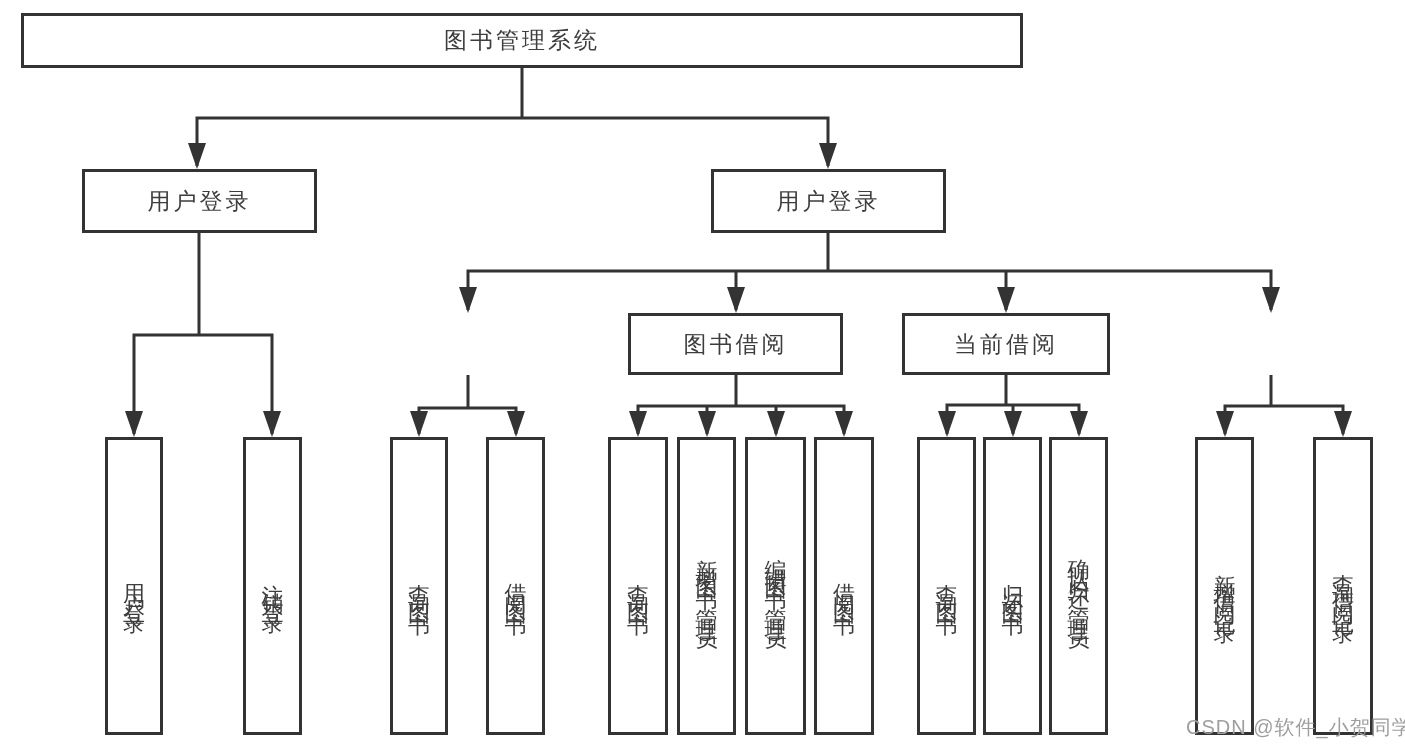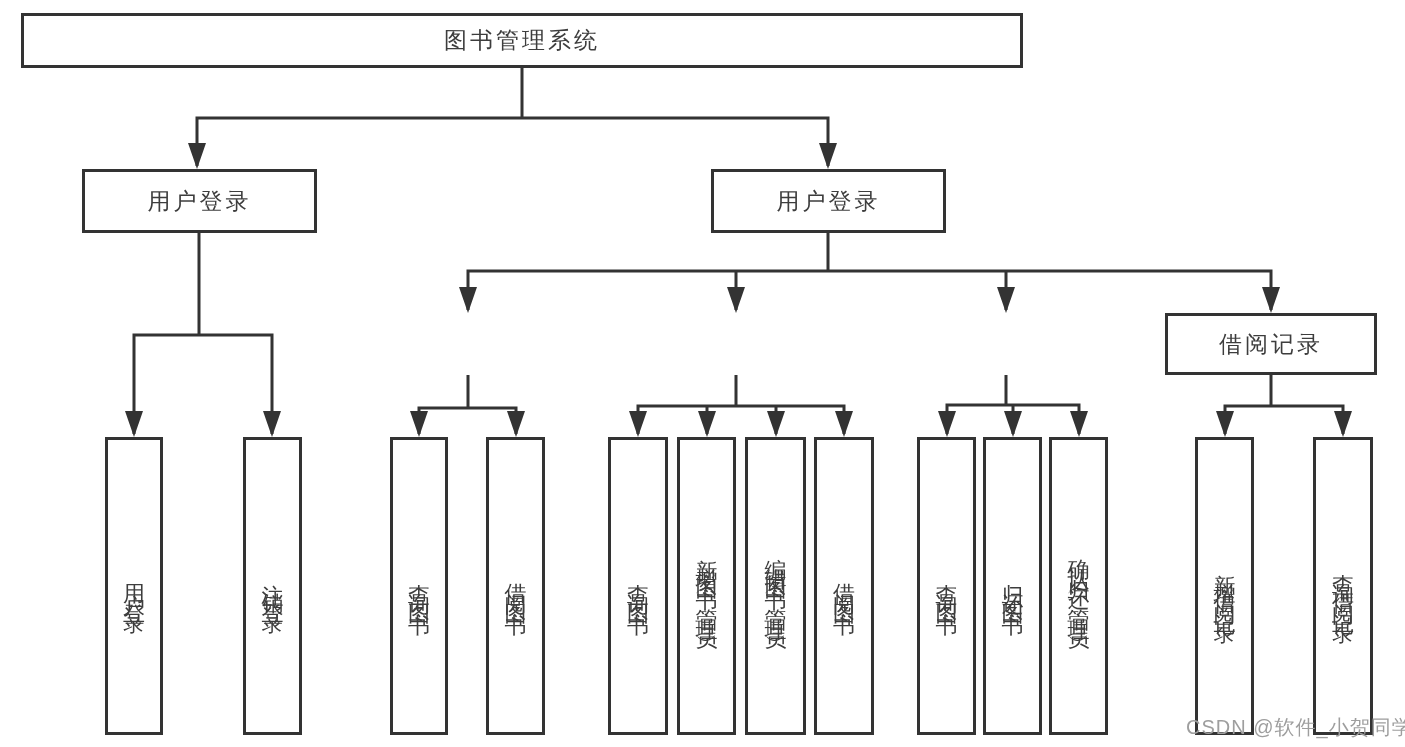--- a/index.html
+++ b/index.html
@@ -131,22 +131,25 @@
     <span class="hlabel">图书管理系统</span>
   </div>
 
   <div class="box" style="left:82px;top:169px;width:235px;height:64px;">
     <span class="hlabel">用户登录</span>
   </div>
   <div class="box" style="left:711px;top:169px;width:235px;height:64px;">
     <span class="hlabel">用户登录</span>
   </div>
 
-  <div class="box" style="left:1165px;top:313px;width:212px;height:62px;">
-    <span class="hlabel">借阅记录</span>
+  <div class="box" style="left:628px;top:313px;width:215px;height:62px;">
+    <span class="hlabel">图书借阅</span>
+  </div>
+  <div class="box" style="left:902px;top:313px;width:208px;height:62px;">
+    <span class="hlabel">当前借阅</span>
   </div>
 
   <div class="box" style="left:105px;top:437px;width:58px;height:298px;">
     <span class="vlabel">用户登录</span>
   </div>
   <div class="box" style="left:243px;top:437px;width:59px;height:298px;">
     <span class="vlabel">注销登录</span>
   </div>
 
   <div class="box" style="left:390px;top:437px;width:58px;height:298px;">

